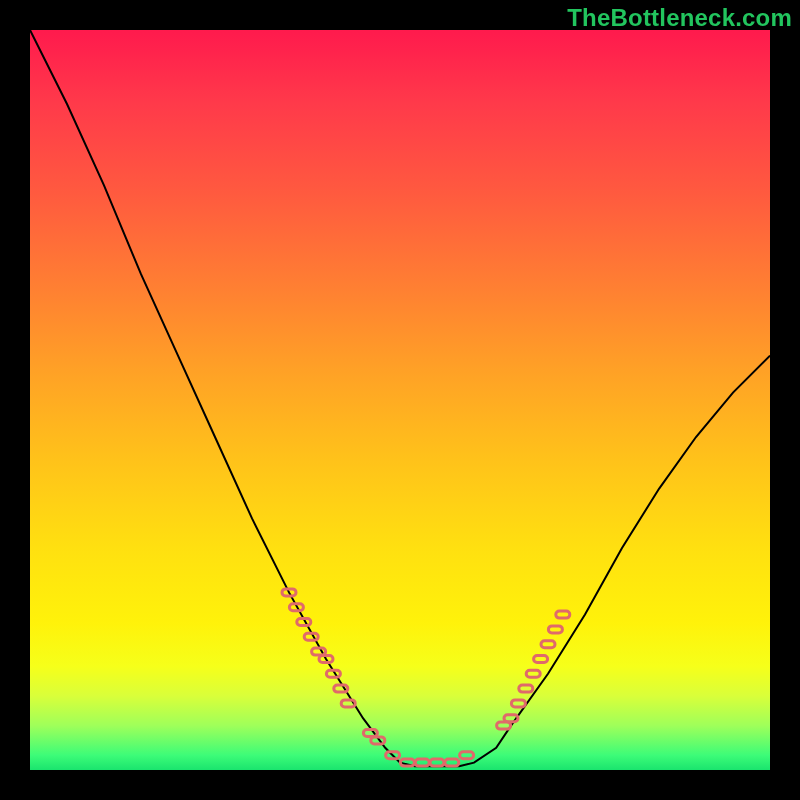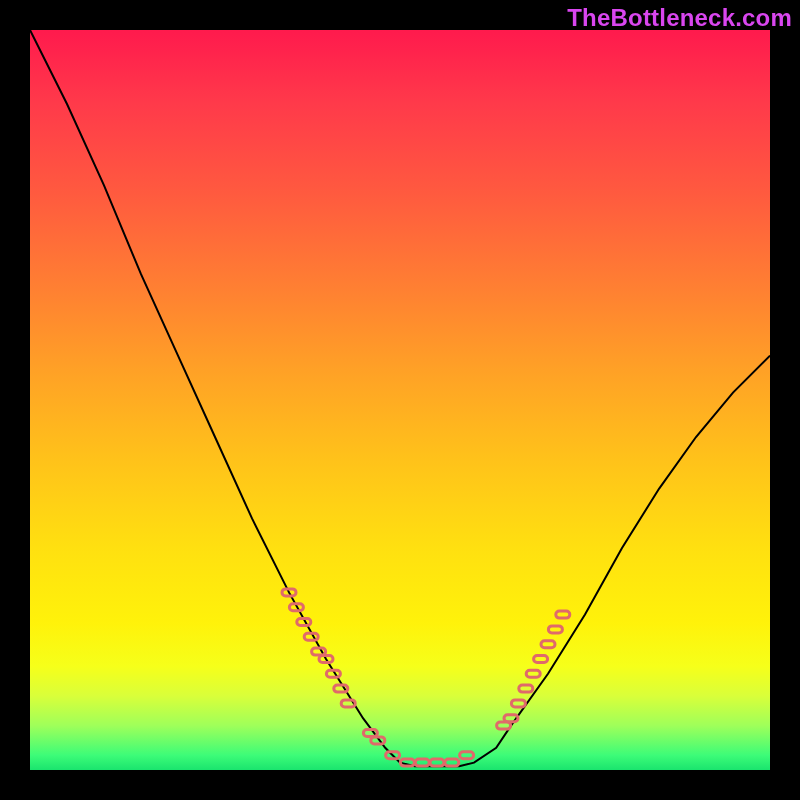--- a/index.html
+++ b/index.html
@@ -38,21 +38,21 @@
       #d9ff3a 90%,
       #9fff5a 94%,
       #3dfc78 98%,
       #1ae46e 100%
     );
   }
   .watermark {
     position: absolute;
     right: 8px;
     top: 4px;
-    color: #d946ef;
+    color: #22c55e;
     font-size: 24px;
     font-weight: 600;
     letter-spacing: 0.2px;
     user-select: none;
   }
   svg.curve {
     position: absolute;
     left: 0;
     top: 0;
     width: 740px;

